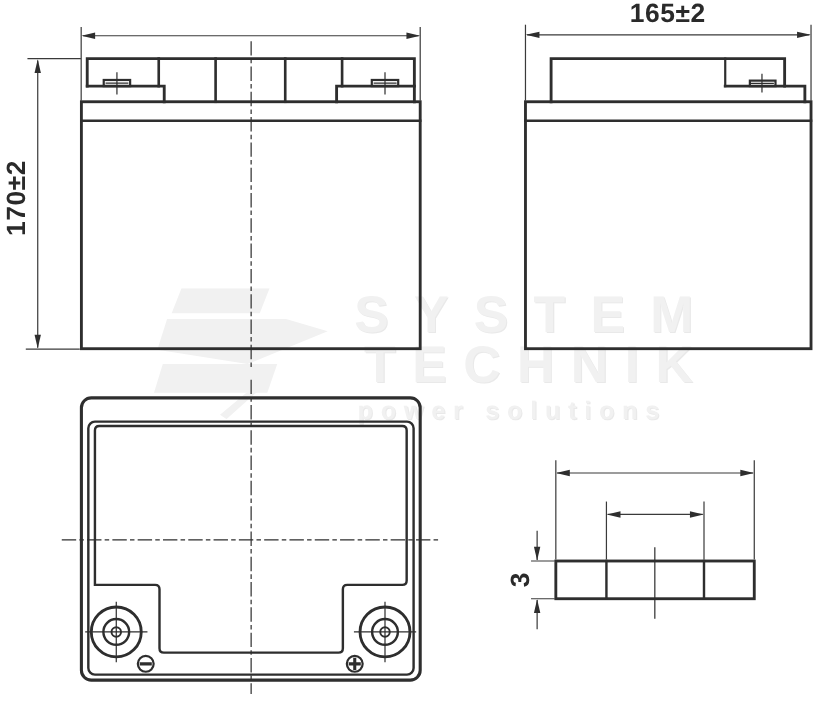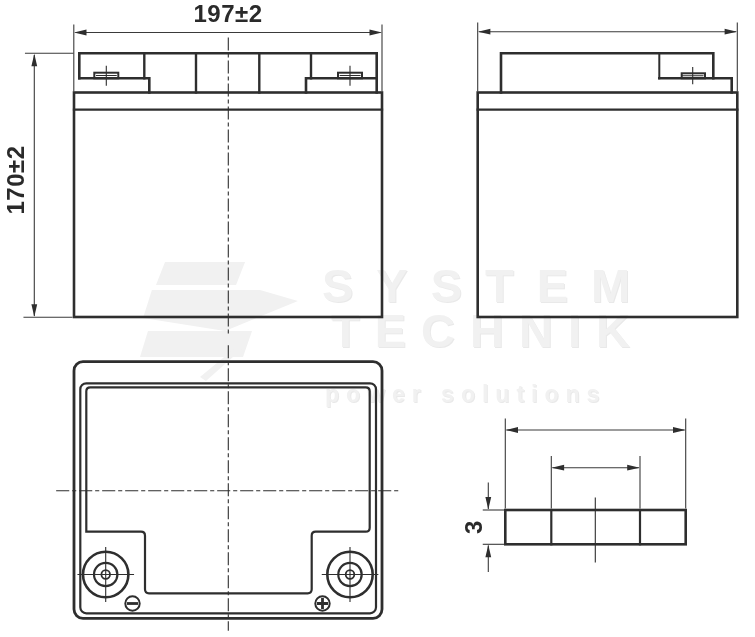--- a/index.html
+++ b/index.html
@@ -30,21 +30,21 @@
 
   <div class="layer">
     <div style="position:absolute;left:140px;top:255px;width:170px;height:140px;">
       <div class="wm-logo-part" style="left:0;top:0;width:170px;height:140px;background:none;clip-path:polygon(14.7% 5%,61.8% 5%,56.5% 21.4%,9.4% 21.4%);background-color:#f1f1f1;"></div>
       <div class="wm-logo-part" style="left:0;top:0;width:170px;height:140px;background:none;clip-path:polygon(7% 25%,70.6% 25%,92.9% 32.9%,50% 54.3%,1.8% 45%);background-color:#f1f1f1;"></div>
       <div class="wm-logo-part" style="left:0;top:0;width:170px;height:140px;background:none;clip-path:polygon(4.7% 54.3%,65.9% 54.3%,60.6% 72.9%,0% 72.9%);background-color:#f1f1f1;"></div>
       <div class="wm-logo-part" style="left:0;top:0;width:170px;height:140px;background:none;clip-path:polygon(60.6% 66.4%,38.8% 90%,35.3% 87.1%,55.9% 66.4%);background-color:#f1f1f1;"></div>
     </div>
     <div class="wm-word wm-big" style="left:322px;top:262px;letter-spacing:23px;text-align:right;">SYSTEM</div>
     <div class="wm-word wm-big" style="left:331px;top:307px;letter-spacing:15px;">TECHNIK</div>
-    <div class="wm-word wm-small" style="left:325px;top:382px;text-align:center;">power solutions</div>
+    <div class="wm-word wm-small" style="left:325px;top:361px;text-align:center;">power solutions</div>
   </div>
 
   <svg class="layer" width="755" height="637" viewBox="0 0 755 637" fill="none" stroke-linecap="square">
 
     <g stroke="#2e2e2e">
 
       <rect x="74" y="92.5" width="308" height="224.5" stroke-width="2.6"></rect>
       <line x1="74" y1="109.7" x2="382" y2="109.7" stroke-width="2.3"></line>
 
       <path stroke-width="2.6" d="M79.3 78.3 L79.3 53.3 L376.7 53.3 L376.7 92.5"></path>
@@ -155,22 +155,22 @@
         <line x1="483.3" y1="510" x2="503.8" y2="510"></line>
         <line x1="483.3" y1="544.3" x2="503.8" y2="544.3"></line>
         <line x1="488.3" y1="483" x2="488.3" y2="508.5"></line>
         <line x1="488.3" y1="546" x2="488.3" y2="571.5"></line>
         <polygon fill="#2e2e2e" stroke="none" points="488.3,509.5 485.4,497 491.2,497"></polygon>
         <polygon fill="#2e2e2e" stroke="none" points="488.3,544.8 485.4,557.3 491.2,557.3"></polygon>
       </g>
     </g>
   </svg>
 
-  <div class="dim-label" style="left:153px;top:1px;width:150px;">197±2</div>
 
+  <div class="dim-label" style="left:532px;top:0px;width:150px;">165±2</div>
 
   <div class="dim-label rot" style="left:-59px;top:167px;width:150px;">170±2</div>
 
 
 
   <div class="dim-label rot" style="left:444px;top:514px;width:60px;">3</div>
 
 </div>
 
 </body></html>

